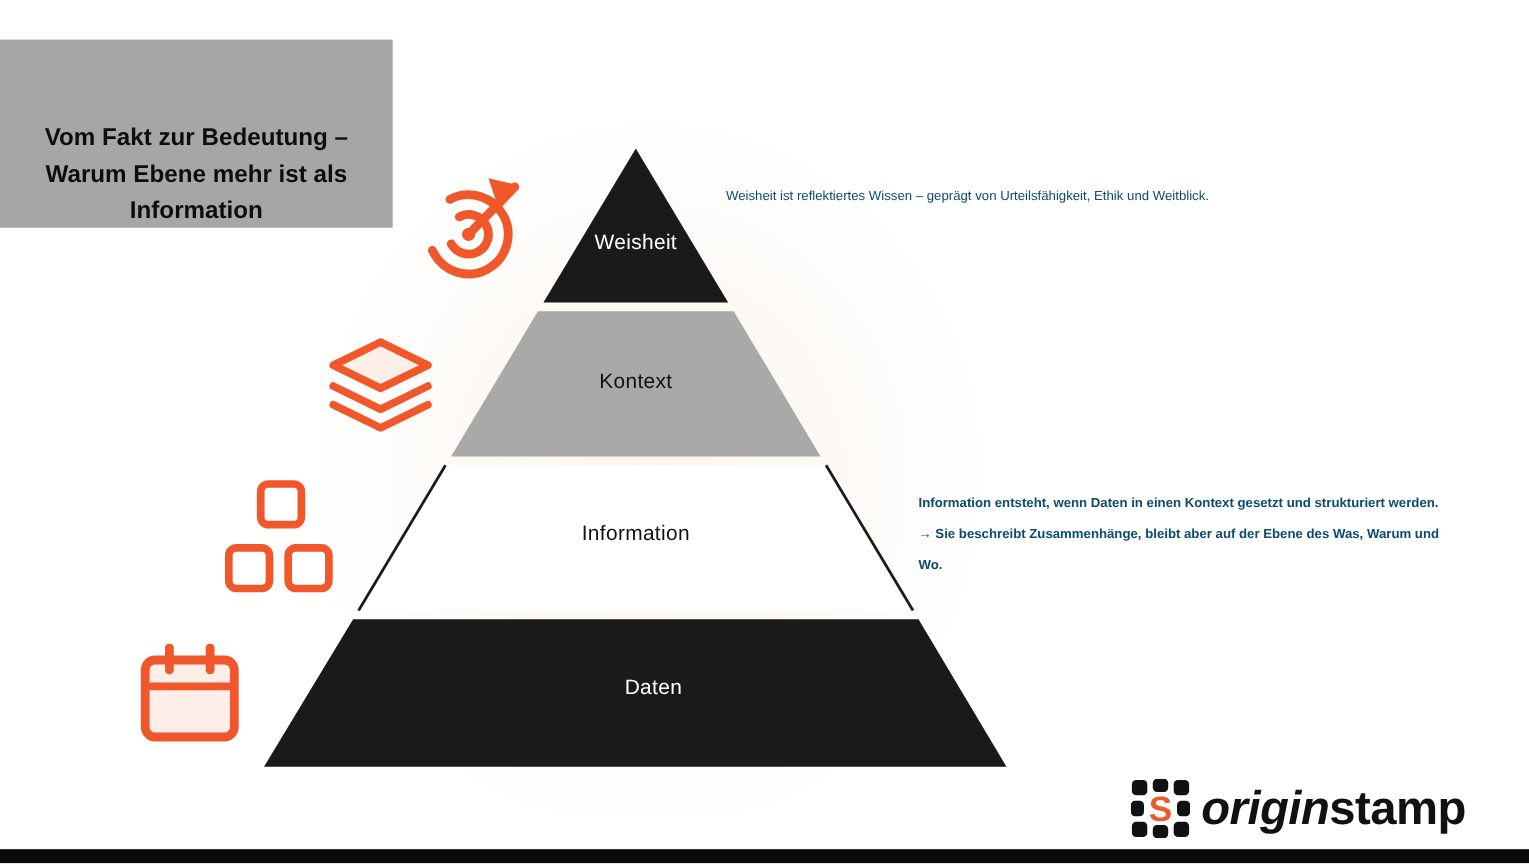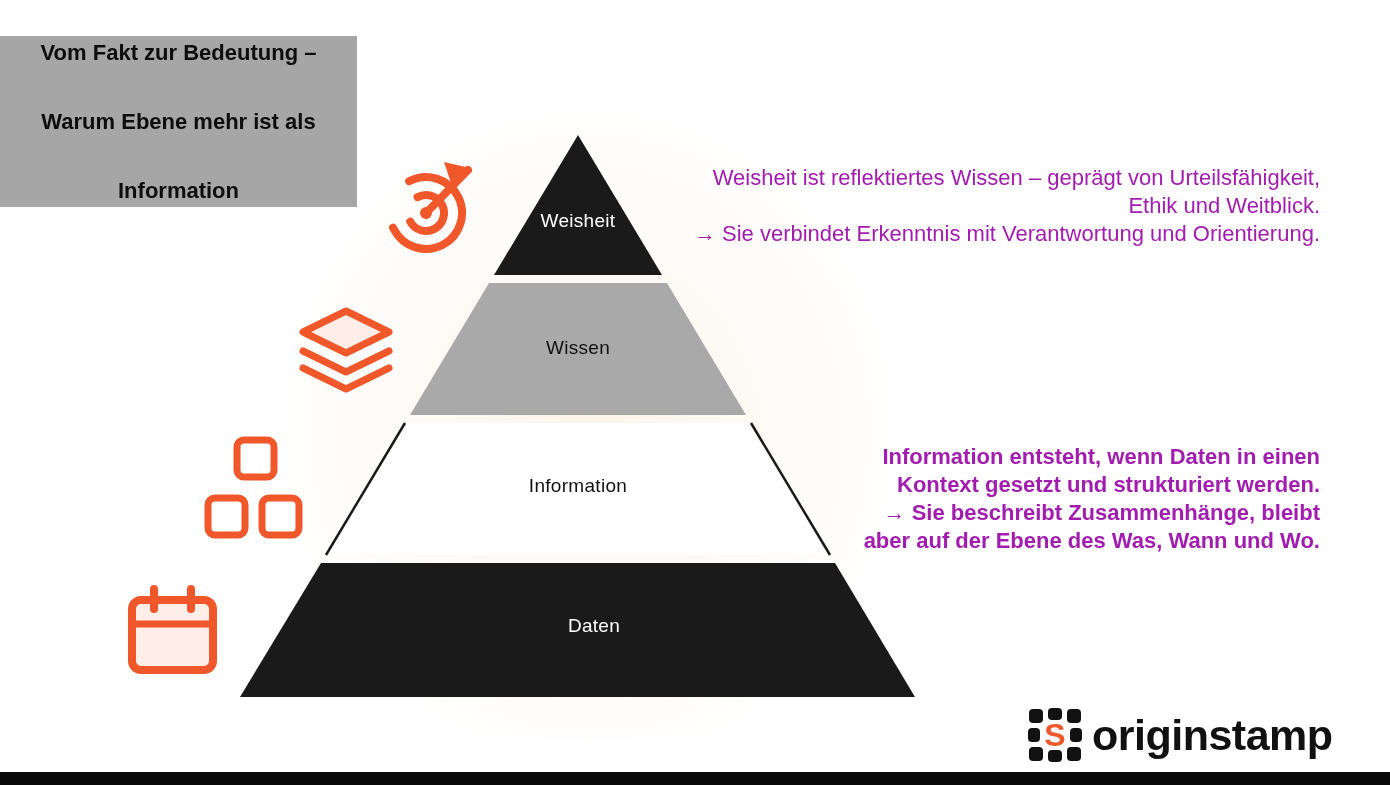--- a/index.html
+++ b/index.html
@@ -22,21 +22,21 @@
     pointer-events: none;
   }
 
   .title-box {
     position: absolute;
     left: 0; top: 36px;
     width: 357px; height: 171px;
     background: #a6a6a6;
     display: flex;
     flex-direction: column;
-    justify-content: space-between;
+    justify-content: flex-end;
     align-items: center;
     text-align: center;
     color: #0d0d0d;
     font-weight: bold;
     font-size: 22px;
     line-height: 33px;
   }
 
   .pyramid-svg {
     position: absolute;
@@ -50,23 +50,23 @@
     font-weight: normal;
     font-size: 19px;
     letter-spacing: 0.3px;
     white-space: nowrap;
   }
   .pyr-label.light { color: #ffffff; }
   .pyr-label.dark  { color: #111111; }
 
   .desc {
     position: absolute;
-    text-align: right;
-    color: #a21caf;
-    font-size: 22px;
+    text-align: left;
+    color: #0c4a6e;
+    font-size: 12px;
     line-height: 28px;
   }
   .desc p { margin: 0; }
 
   .side-icon { position: absolute; }
 
   .bottom-bar {
     position: absolute;
     left: 0; bottom: 0;
     width: 100%; height: 13px;
@@ -79,21 +79,21 @@
     display: flex;
     align-items: center;
   }
   .logo-text {
     margin-left: 10px;
     font-size: 43px;
     color: #111111;
     letter-spacing: -0.5px;
     white-space: nowrap;
   }
-  .logo-bold { font-weight: 800; }
+  .logo-bold { font-weight: 800; font-style: italic; }
   .logo-light { font-weight: 700; }
 </style>
 </head>
 <body>
 
 <div class="canvas">
 
   <div class="glow"></div>
 
   <div class="title-box">
@@ -105,21 +105,21 @@
   <svg class="pyramid-svg" viewBox="0 0 1390 785">
     <polygon points="578,135 662,275 494,275" fill="#1a1a1a"></polygon>
     <polygon points="489,283 667,283 746,415 410,415" fill="#a9a9a9"></polygon>
     <polygon points="405,423 751,423 830,555 326,555" fill="#ffffff"></polygon>
     <line x1="405" y1="423" x2="326" y2="555" stroke="#1a1a1a" stroke-width="2.5"></line>
     <line x1="751" y1="423" x2="830" y2="555" stroke="#1a1a1a" stroke-width="2.5"></line>
     <polygon points="321,563 835,563 915,697 240,697" fill="#1a1a1a"></polygon>
   </svg>
 
   <div class="pyr-label light" style="left:578px; top:221px;">Weisheit</div>
-  <div class="pyr-label dark" style="left:578px; top:348px;">Wissen</div>
+  <div class="pyr-label dark" style="left:578px; top:348px;">Kontext</div>
   <div class="pyr-label dark" style="left:578px; top:486px;">Information</div>
   <div class="pyr-label light" style="left:594px; top:626px;">Daten</div>
 
   <svg class="side-icon" style="left:378px; top:158px;" width="100" height="100" viewBox="0 0 100 100">
     <g fill="none" stroke="#F0572A" stroke-width="8" stroke-linecap="round">
       <circle cx="48" cy="55" r="36" stroke-dasharray="172 54" transform="rotate(-118 48 55)"></circle>
       <circle cx="48" cy="55" r="18" stroke-dasharray="84 30" transform="rotate(-118 48 55)"></circle>
       <line x1="90" y1="12" x2="52" y2="51"></line>
     </g>
     <circle cx="48" cy="55" r="6" fill="#F0572A"></circle>
@@ -142,29 +142,28 @@
 
   <svg class="side-icon" style="left:125px; top:585px;" width="95" height="92" viewBox="0 0 95 92">
     <rect x="7" y="15" width="81" height="70" rx="9" fill="#fdeee7" stroke="#F0572A" stroke-width="8"></rect>
     <line x1="29" y1="4" x2="29" y2="24" stroke="#F0572A" stroke-width="8" stroke-linecap="round"></line>
     <line x1="66" y1="4" x2="66" y2="24" stroke="#F0572A" stroke-width="8" stroke-linecap="round"></line>
     <line x1="8" y1="39" x2="87" y2="39" stroke="#F0572A" stroke-width="7"></line>
   </svg>
 
   <div class="desc" style="left:660px; top:164px; width:660px;">
     <p>Weisheit ist reflektiertes Wissen – geprägt von Urteilsfähigkeit, Ethik und Weitblick.</p>
-    <p>→ Sie verbindet Erkenntnis mit Verantwortung und Orientierung.</p>
   </div>
 
   <div class="desc" style="left:745px; top:291px; width:575px;">
   </div>
 
   <div class="desc" style="left:835px; top:443px; width:485px;font-weight:bold;">
     <p>Information entsteht, wenn Daten in einen Kontext gesetzt und strukturiert werden.</p>
-    <p>→ Sie beschreibt Zusammenhänge, bleibt aber auf der Ebene des Was, Wann und Wo.</p>
+    <p>→ Sie beschreibt Zusammenhänge, bleibt aber auf der Ebene des Was, Warum und Wo.</p>
   </div>
 
 
   <div class="logo">
     <svg width="54" height="54" viewBox="0 0 54 54">
       <g fill="#111111">
         <rect x="1" y="1" width="14" height="14" rx="4"></rect>
         <rect x="20" y="0" width="14" height="12" rx="4"></rect>
         <rect x="39" y="1" width="14" height="14" rx="4"></rect>
         <rect x="0" y="20" width="12" height="14" rx="4"></rect>

